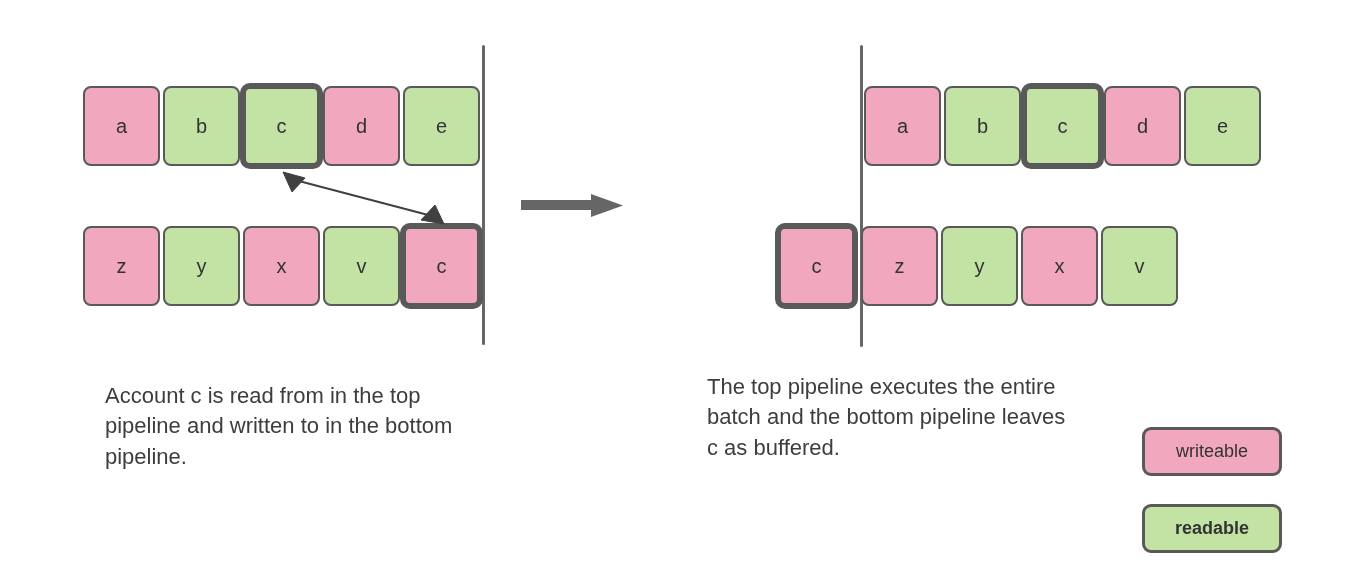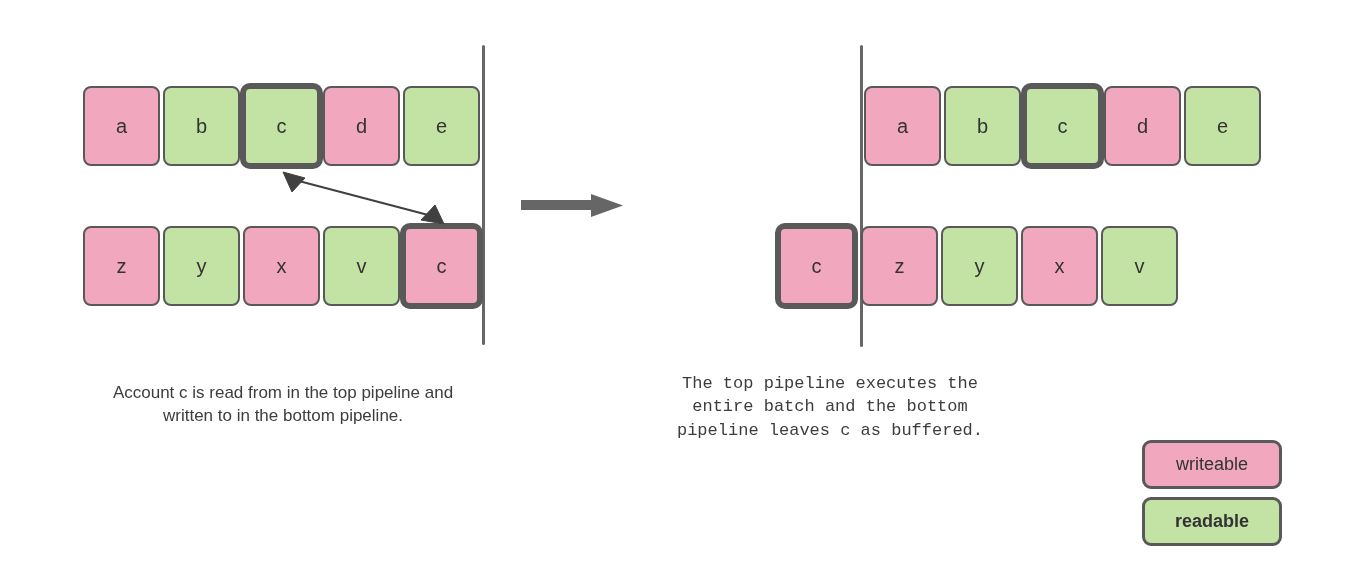--- a/index.html
+++ b/index.html
@@ -67,35 +67,34 @@
     left: 0; top: 0;
     width: 1364px;
     height: 583px;
     pointer-events: none;
   }
   .thin-arrow { stroke: var(--thin-arrow, #404040); fill: var(--thin-arrow, #404040); }
   .big-arrow  { fill: var(--arrow, #666666); }
 
   .caption {
     position: absolute;
-    text-align: center;
-    font-size: 17px;
+    font-size: 22px;
     line-height: 1.38;
     color: var(--caption-text, #3d3d3d);
   }
   .caption.left  { left: 105px; top: 381px; width: 356px; }
-  .caption.right { left: 647px; top: 372px; width: 366px; font-family: Liberation Mono, monospace; }
+  .caption.right { left: 707px; top: 372px; width: 366px; }
 
   .legend {
     position: absolute;
     left: 1142px;
-    top: 440px;
+    top: 427px;
     display: flex;
     flex-direction: column;
-    gap: 8px;
+    gap: 28px;
   }
   .legend-item {
     box-sizing: border-box;
     width: 140px;
     height: 49px;
     border: 3px solid var(--box-border, #595959);
     border-radius: 9px;
     display: flex;
     align-items: center;
     justify-content: center;

